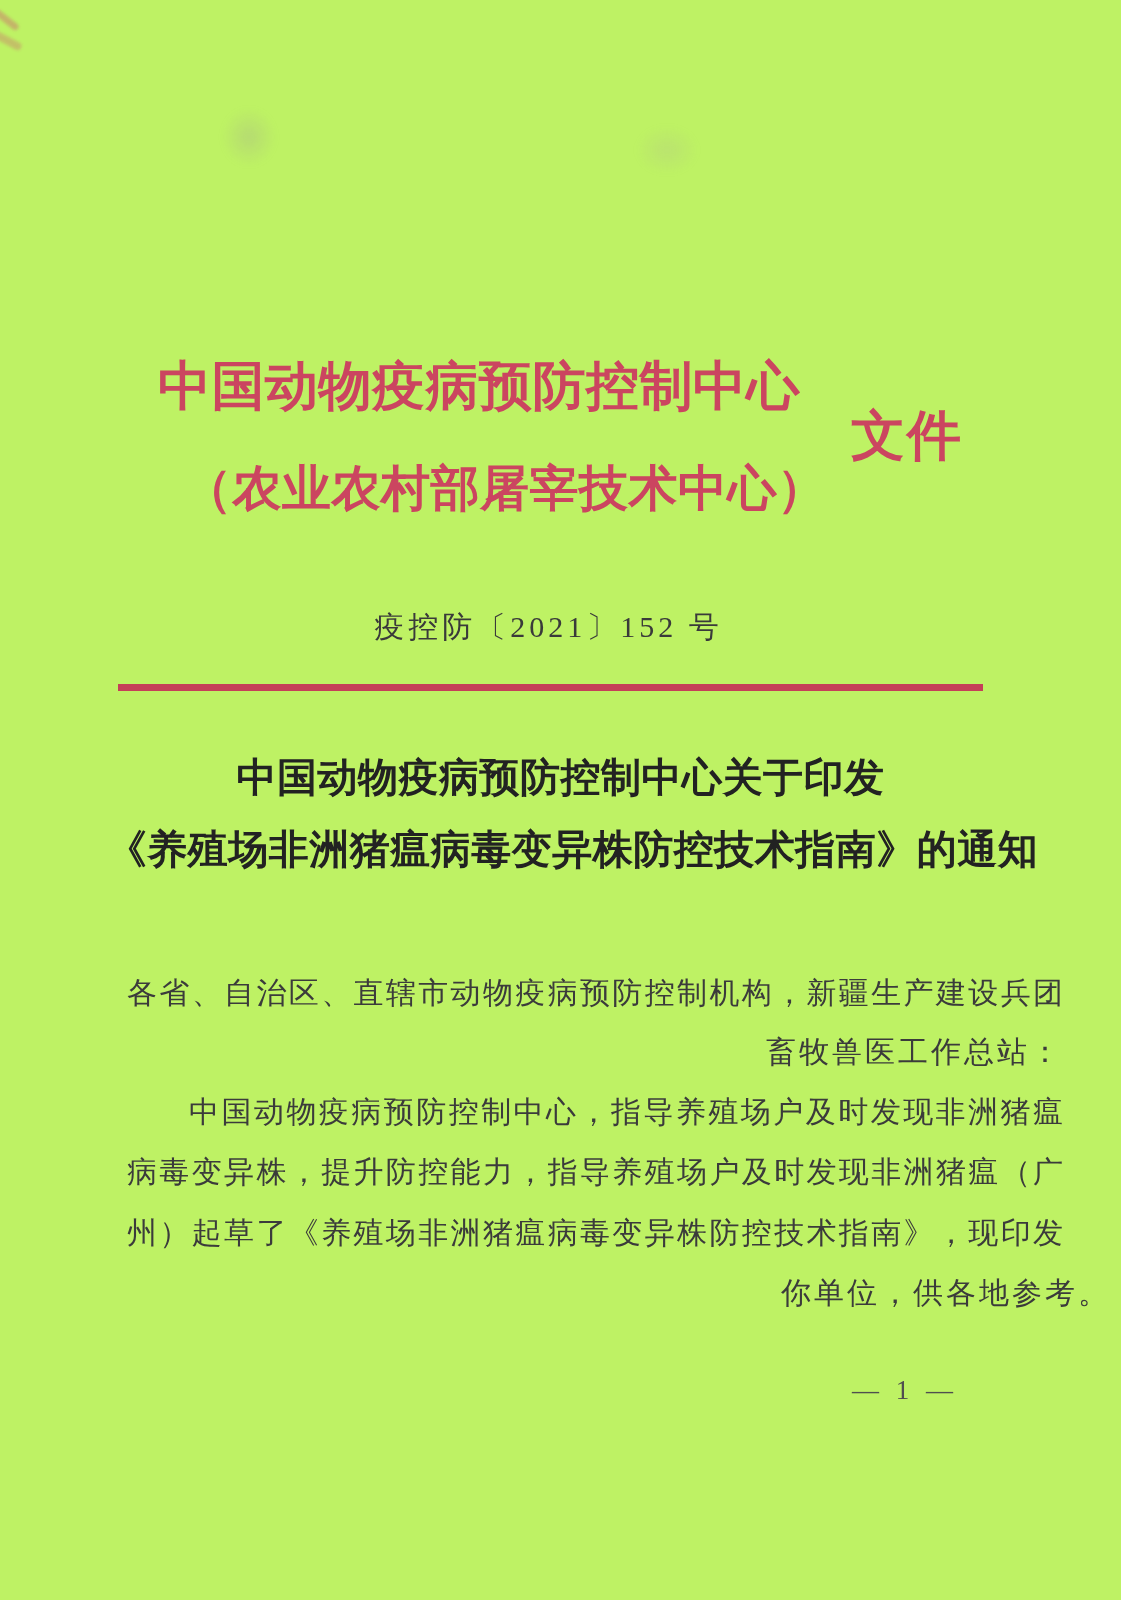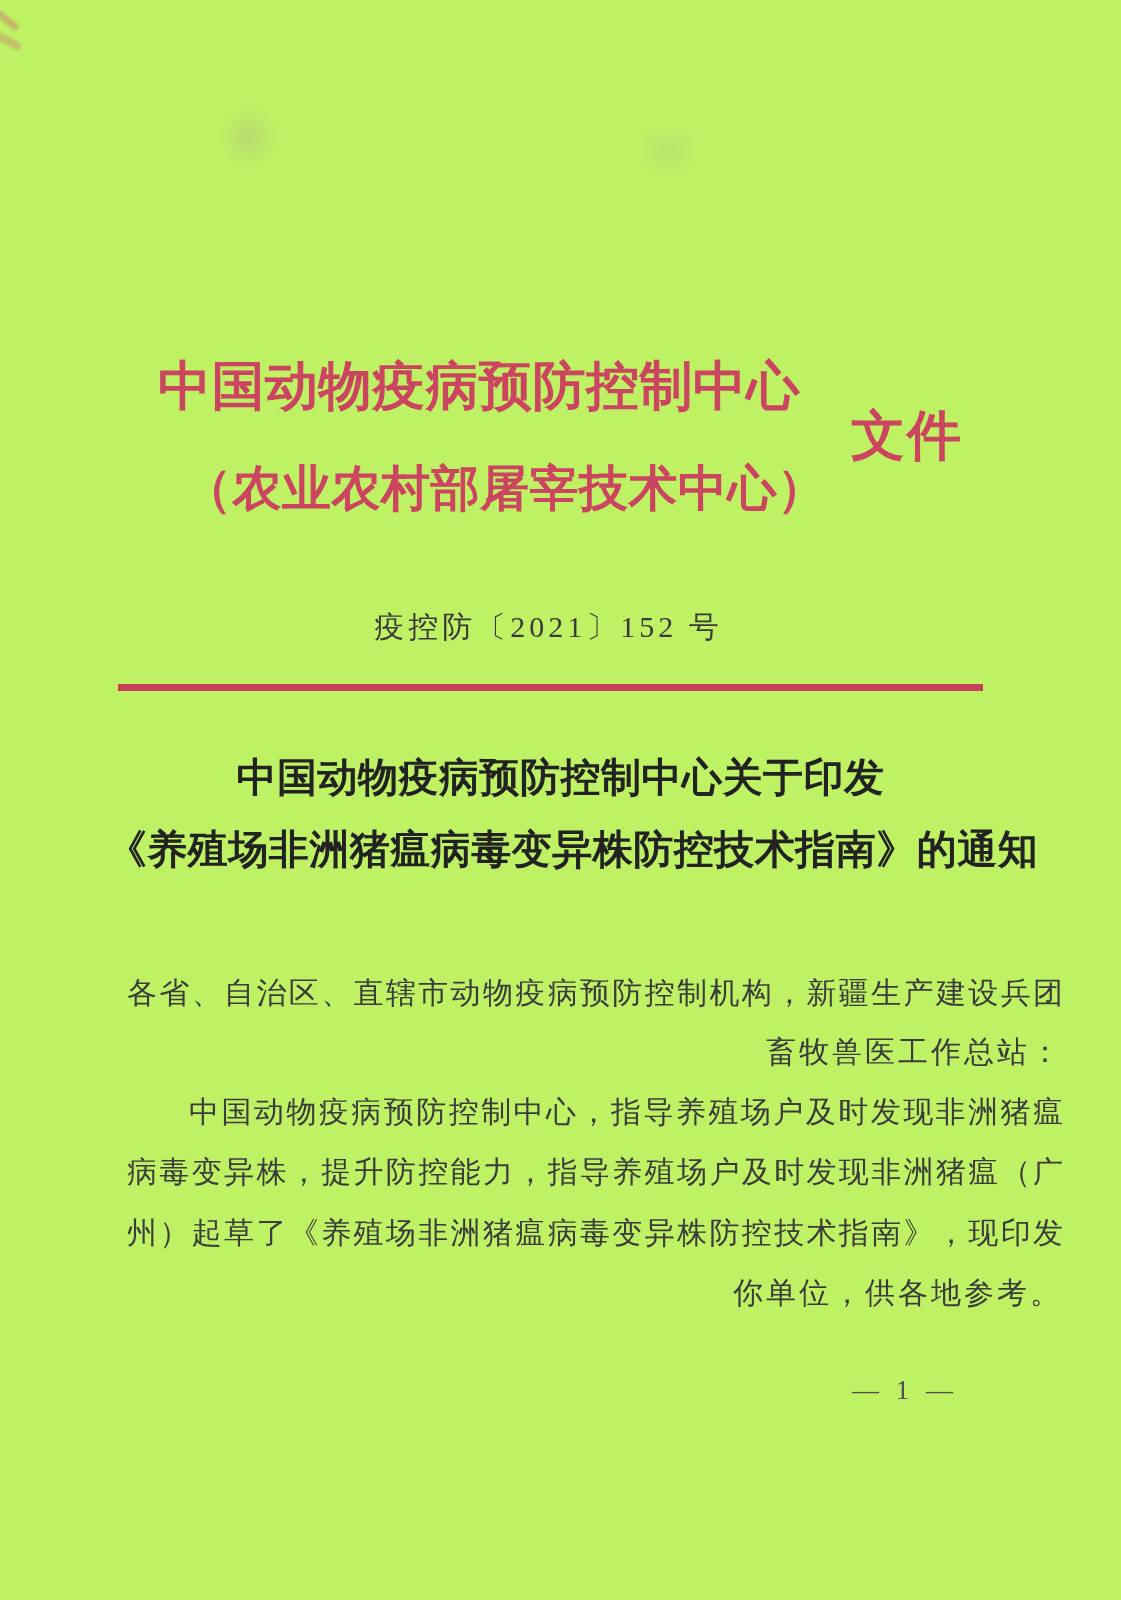--- a/index.html
+++ b/index.html
@@ -84,21 +84,21 @@
     font-size: 30px; line-height: 60px; color: #3b3b3b;
   }
   .stretch { text-align: justify; text-align-last: justify; }
   .plain { letter-spacing: 3px; white-space: nowrap; text-align: right; }
   .indent { padding-left: 62px; }
   .bl-1 { top: 963px; }
   .bl-2 { top: 1022px; }
   .bl-3 { top: 1082px; }
   .bl-4 { top: 1142px; }
   .bl-5 { top: 1203px; }
-  .bl-6 { top: 1263px; }
+  .bl-6 { top: 1263px; margin-left: 48px; }
 
   .page-num {
     position: absolute; left: 852px; top: 1372px;
     font-size: 27px; line-height: 36px; color: #4f4f4f;
     letter-spacing: 5px; white-space: nowrap;
   }
 </style>
 </head>
 <body>
 

